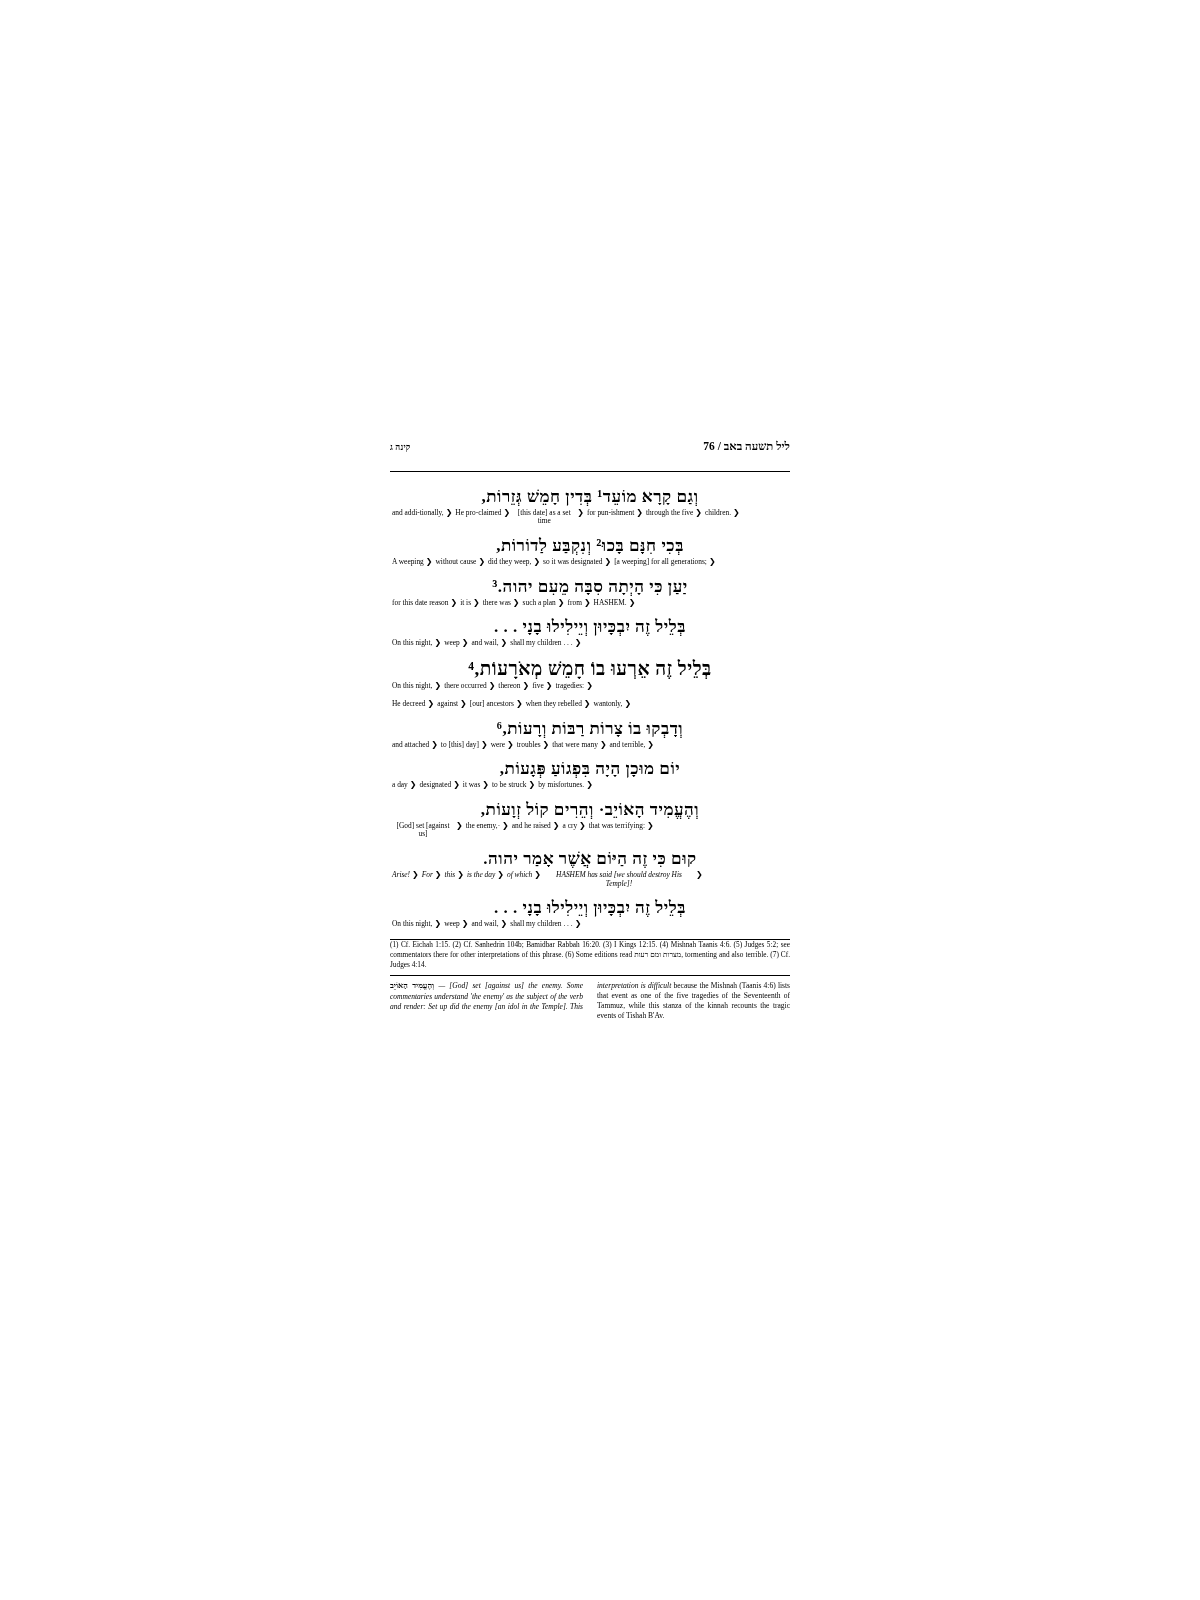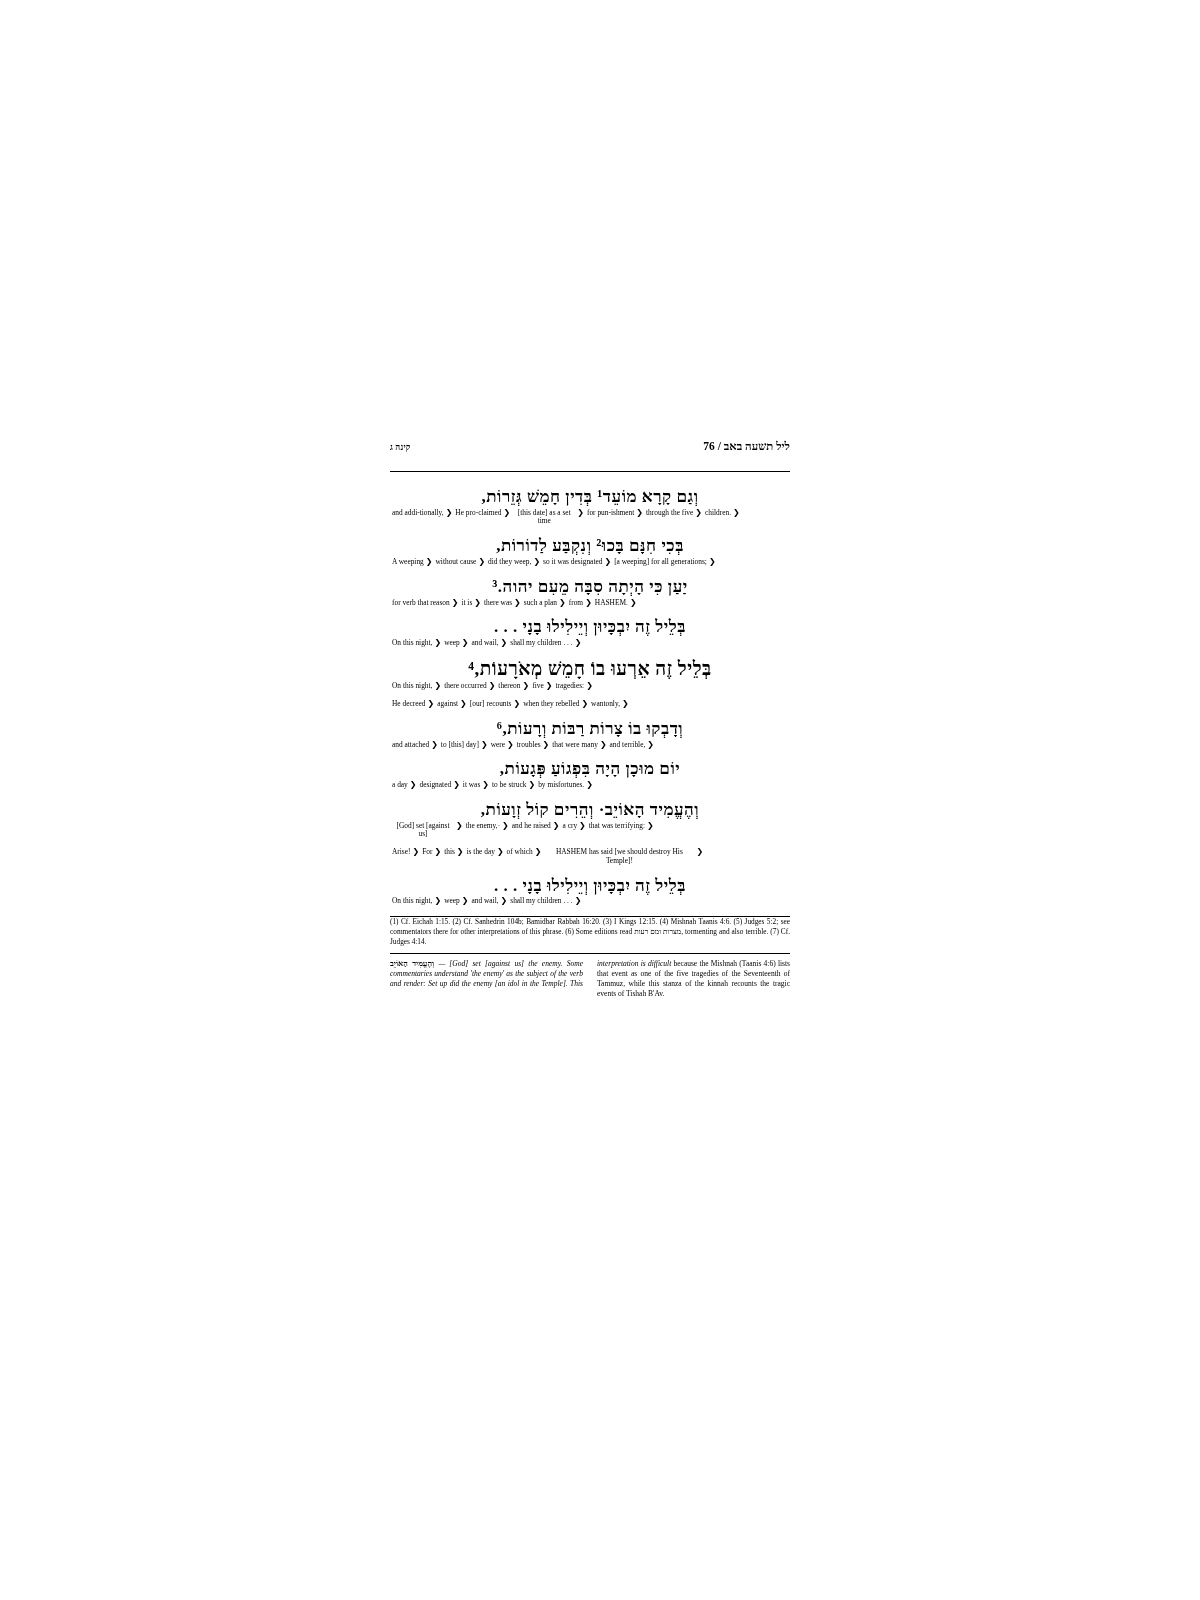--- a/index.html
+++ b/index.html
@@ -79,21 +79,21 @@
     margin-right: 1px;
     line-height: 1.1;
   }
   .gloss .txt {
     direction: ltr;
     text-align: center;
     max-width: 62px;
   }
   .gloss .txt.wide { max-width: 120px; }
   .gloss .txt.xwide { max-width: 150px; }
-  .gloss .txt.italic { }
+  .gloss .txt.italic { font-style: italic; }
   .gloss .sc { font-variant: small-caps; }
 
   
   .srcnotes {
     border-top: 1px solid #000;
     margin-top: 10px;
     padding-top: 0;
     font-size: 7.3px;
     line-height: 1.35;
     text-align: justify;
@@ -204,21 +204,21 @@
         <div class="cell">
             <span class="chev">❮</span>
             <span class="txt">there was</span>
           </div>
         <div class="cell">
             <span class="chev">❮</span>
             <span class="txt">it is</span>
           </div>
         <div class="cell">
             <span class="chev">❮</span>
-            <span class="txt">for verb that reason</span>
+            <span class="txt">for this date reason</span>
           </div>
       </div>
     </div>
 
     <div class="verse">
       <div class="heb">בְּלֵיל זֶה יִבְכָּיוּן וְיֵילִילוּ בָנָי . . .</div>
       <div class="gloss">
         <div class="cell">
             <span class="chev">❮</span>
             <span class="txt wide">shall my children . . .</span>
@@ -269,21 +269,21 @@
         <div class="cell">
             <span class="chev">❮</span>
             <span class="txt">wantonly,</span>
           </div>
         <div class="cell">
             <span class="chev">❮</span>
             <span class="txt">when they rebelled</span>
           </div>
         <div class="cell">
             <span class="chev">❮</span>
-            <span class="txt">[our] recounts</span>
+            <span class="txt">[our] ancestors</span>
           </div>
         <div class="cell">
             <span class="chev">❮</span>
             <span class="txt">against</span>
           </div>
         <div class="cell">
             <span class="chev">❮</span>
             <span class="txt">He decreed</span>
           </div>
       </div>
@@ -365,20 +365,21 @@
             <span class="txt">the enemy,·</span>
           </div>
         <div class="cell">
             <span class="chev">❮</span>
             <span class="txt">[God] set [against us]</span>
           </div>
       </div>
     </div>
 
     <div class="verse">
+      <div class="heb">קוּם כִּי זֶה הַיּוֹם אֲשֶׁר אָמַר יהוה.</div>
       <div class="gloss">
         <div class="cell">
             <span class="chev">❮</span>
             <span class="txt xwide italic">HASHEM has said [we should destroy His Temple]!</span>
           </div>
         <div class="cell">
             <span class="chev">❮</span>
             <span class="txt italic">of which</span>
           </div>
         <div class="cell">

